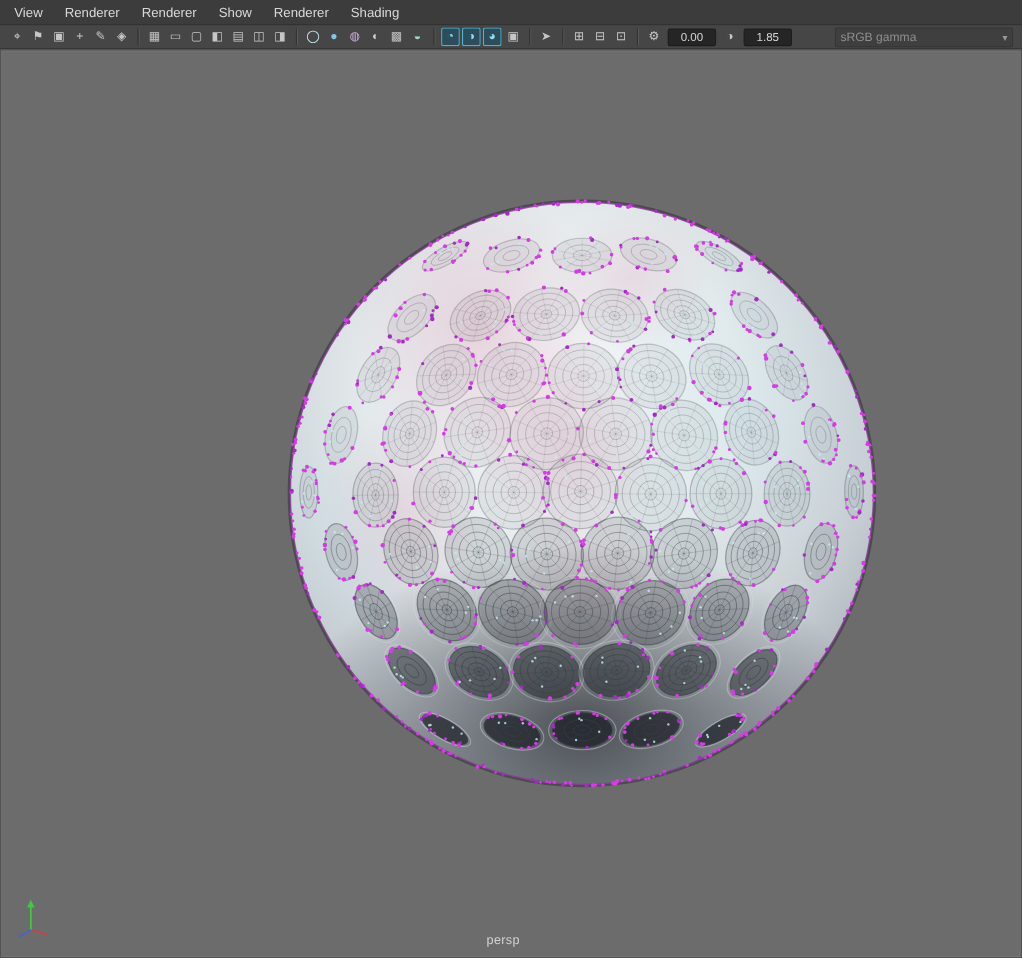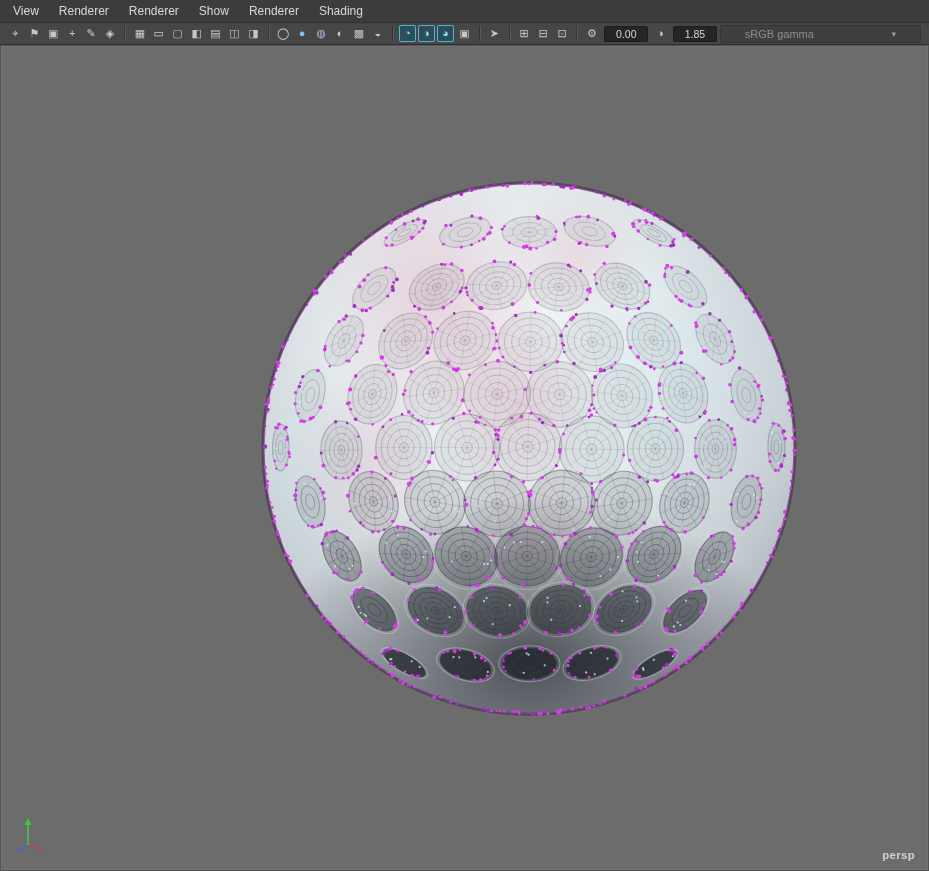--- a/index.html
+++ b/index.html
@@ -8,28 +8,28 @@
   .menu-bar{height:22px;background:#3c3c3c;display:flex;align-items:center;padding:0 4px;gap:2px;border-bottom:1px solid #313131;}
   .menu-item{color:#d8d8d8;font-size:12px;padding:2px 9px;cursor:default;white-space:nowrap;}
   .toolbar{height:21px;background:#464646;display:flex;align-items:center;padding:0 6px;border-bottom:1px solid #2e2e2e;}
   .tbtn{width:17px;height:17px;display:flex;align-items:center;justify-content:center;font-size:11px;line-height:1;
         color:#c4c4c4;margin:0 1px;border-radius:2px;cursor:default;}
   .tbtn.active{background:#2d4d5a;box-shadow:inset 0 0 0 1px #4fb3d2;color:#85e0f2;}
   .tdiv{width:1px;height:15px;background:#333;box-shadow:1px 0 0 #585858;margin:0 5px;}
   .tfield{width:42px;height:14px;background:#252525;border:1px solid #1d1d1d;border-radius:2px;color:#d6d6d6;
           font-size:10.5px;display:flex;align-items:center;justify-content:center;margin:18px 3px;}
   .tcombo{margin-left:auto;margin-right:2px;width:152px;height:16px;background:#3f3f3f;border:1px solid #353535;
-          border-radius:2px;display:flex;align-items:center;padding:0 24px;}
+          border-radius:2px;display:flex;align-items:center;padding:0 4px;}
   .tcombo-label{color:#8e8e8e;font-size:11px;flex:1;white-space:nowrap;}
   .tcombo-caret{color:#9a9a9a;font-size:9px;}
   .viewport{flex:1;position:relative;background:#6c6c6c;
             box-shadow:inset 0 0 0 1px rgba(0,0,0,0.28), inset 0 0 0 2px rgba(255,255,255,0.05);}
   #scene{position:absolute;left:0;top:0;width:100%;height:100%;}
   #axis{position:absolute;left:12px;bottom:16px;}
-  .persp-label{position:absolute;left:0;right:14px;bottom:10px;text-align:right;color:#d2d2d2;font-size:11.5px;letter-spacing:0.3px;font-weight:bold;}
+  .persp-label{position:absolute;left:0;right:14px;bottom:10px;text-align:center;color:#d2d2d2;font-size:11.5px;letter-spacing:0.3px;}
 </style>
 </head>
 <body>
 
 <div class="window">
 
   <div class="menu-bar">
 
   <span class="menu-item">View</span>
       <span class="menu-item">Renderer</span>

